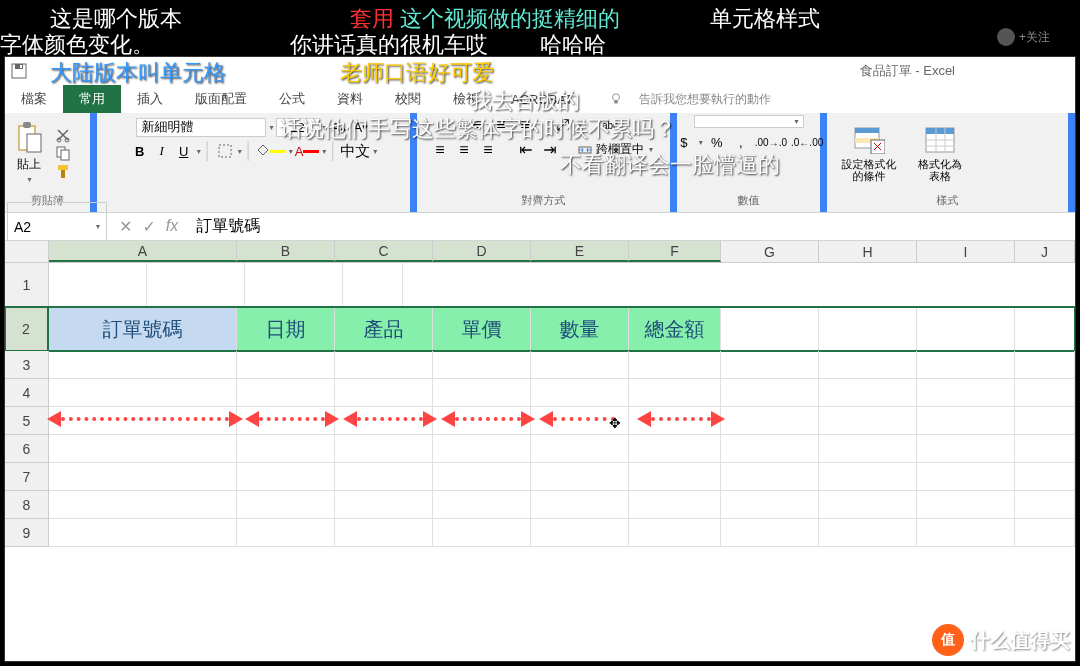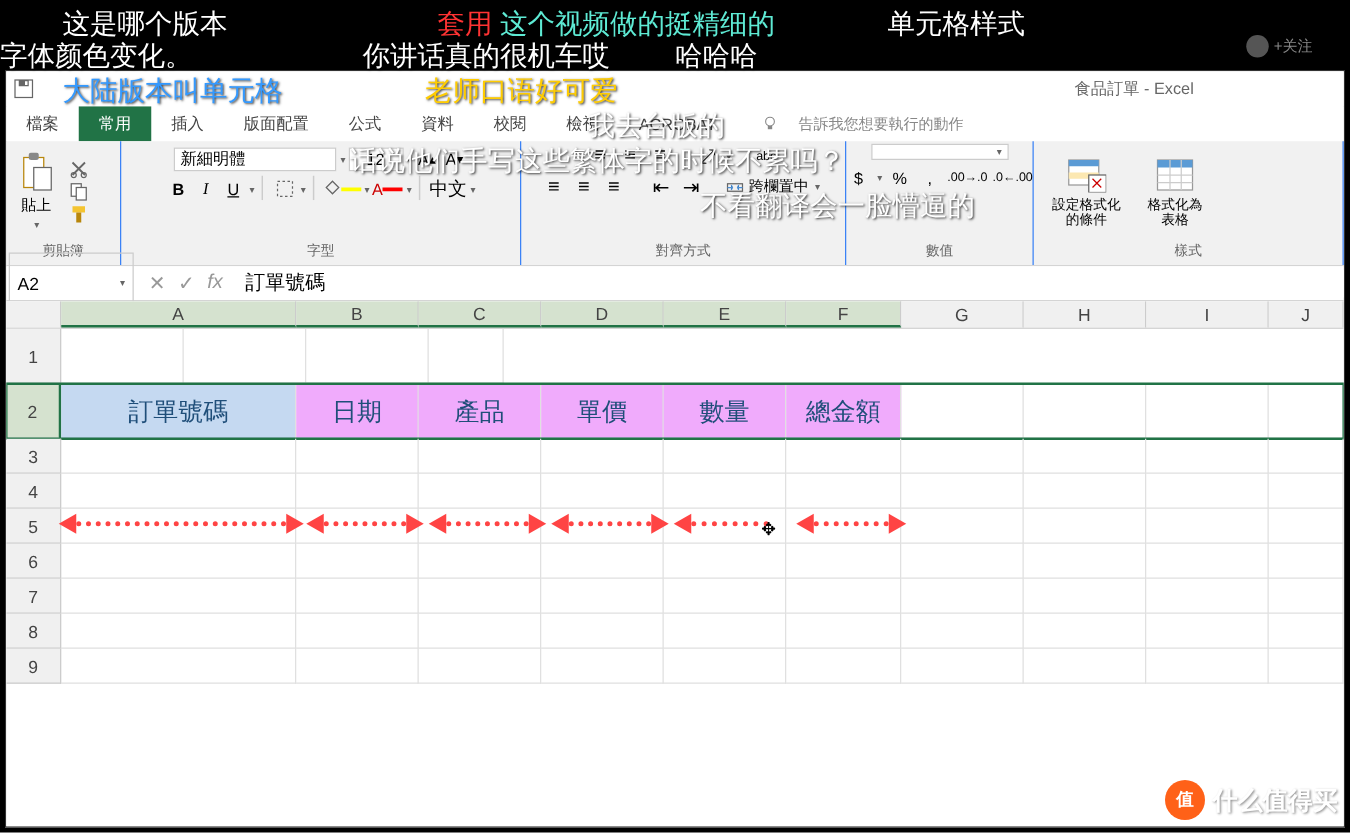--- a/index.html
+++ b/index.html
@@ -21,21 +21,21 @@
     
     .ribbon-tabs { height: 28px; background: #fff; display: flex; align-items: stretch; }
     .ribbon-tab { padding: 0 16px; display: flex; align-items: center; font-size: 13px; color: #444; cursor: pointer; }
     .ribbon-tab.active { background: #217346; color: #fff; }
     .tell-me { display: flex; align-items: center; gap: 16px; margin-left: 20px; color: #888; font-size: 12px; }
     .bulb-icon { width: 14px; height: 14px; fill: #888; }
     
     
     .ribbon { height: 100px; background: #f1f1f1; border-bottom: 1px solid #d4d4d4; display: flex; flex-direction: column; }
     .ribbon-groups { flex: 1; display: flex; align-items: stretch; }
-    .ribbon-group { border-right: 1px solid #3b82f6; padding: 2px 6px; display: flex; flex-direction: column; justify-content: flex-end; }
+    .ribbon-group { border-right: 7px solid #3b82f6; padding: 2px 6px; display: flex; flex-direction: column; justify-content: flex-end; }
     .ribbon-group-label { text-align: center; font-size: 11px; color: #666; padding: 2px 0; }
     .ribbon-group-content { flex: 1; display: flex; align-items: center; gap: 4px; }
     
     .paste-big { display: flex; flex-direction: column; align-items: center; gap: 2px; font-size: 12px; padding: 2px 4px; }
     .clipboard-icons { display: flex; flex-direction: column; gap: 2px; margin-left: 4px; }
     .small-icon { width: 16px; height: 16px; }
     
     .font-controls { display: flex; flex-direction: column; gap: 4px; padding: 2px; }
     .font-row { display: flex; gap: 2px; align-items: center; }
     .font-select { border: 1px solid #ccc; font-size: 13px; padding: 1px 4px; background: #fff; }
@@ -72,21 +72,21 @@
     .col-header.selected { background: #d5e2cf; border-bottom: 2px solid #217346; }
     
     .grid-body { flex: 1; display: flex; flex-direction: column; }
     .grid-row { display: flex; height: 28px; }
     .grid-row.tall { height: 44px; }
     .row-header { width: 44px; background: #f0f0f0; border-right: 1px solid #ccc; border-bottom: 1px solid #ccc; display: flex; align-items: center; justify-content: center; font-size: 14px; color: #444; flex-shrink: 0; }
     .row-header.selected { background: #d5e2cf; border-right: 2px solid #217346; }
     .cell { border-right: 1px solid #e0e0e0; border-bottom: 1px solid #e0e0e0; display: flex; align-items: center; padding: 0 6px; font-size: 18px; }
     
     .title-cell { background: #315481; color: #fff; justify-content: center; font-size: 22px; font-weight: normal; }
-    .header-cell { background: #f0abfc; color: #1f4e79; justify-content: center; font-size: 20px; border-top: 1px solid #b4c6e7; border-bottom: 1px solid #b4c6e7; }
+    .header-cell { background: #86efac; color: #1f4e79; justify-content: center; font-size: 20px; border-top: 1px solid #b4c6e7; border-bottom: 1px solid #b4c6e7; }
     
     .col-A { width: 188px; } .col-B { width: 98px; } .col-C { width: 98px; }
     .col-D { width: 98px; } .col-E { width: 98px; } .col-F { width: 92px; }
     .col-G { width: 98px; } .col-H { width: 98px; } .col-I { width: 98px; } .col-J { width: 60px; }
     
     
     .annotation-arrows { position: absolute; top: 168px; left: 48px; width: 670px; height: 20px; z-index: 50; pointer-events: none; }
     .arrow-segment { position: absolute; height: 4px; border-top: 4px dotted #ff4444; top: 8px; }
     .arrow-head { position: absolute; width: 0; height: 0; border-top: 8px solid transparent; border-bottom: 8px solid transparent; top: 2px; }
     .arrow-head.right { border-left: 14px solid #ff4444; }
@@ -222,21 +222,20 @@
             <button class="font-btn">
                 <span style="color:#c00">A</span>
                 <span class="color-bar" style="background:#ff0000"></span>
               </button>
             <span class="dropdown-arrow">▾</span>
             <span style="color:#ccc">│</span>
             <button class="font-btn" style="font-size:15px">中文</button>
             <span class="dropdown-arrow">▾</span>
           </div>
         </div>
-        <div class="ribbon-group-label">字型</div>
       </div>
 
       <div class="ribbon-group" style="width:260px">
         <div class="ribbon-group-content align-controls">
           <div class="align-row">
             <span class="align-btn">≡</span>
             <span class="align-btn">≡</span>
             <span class="align-btn">≡</span>
             <span style="width:10px"></span>
             <span class="align-btn">⤢</span>

